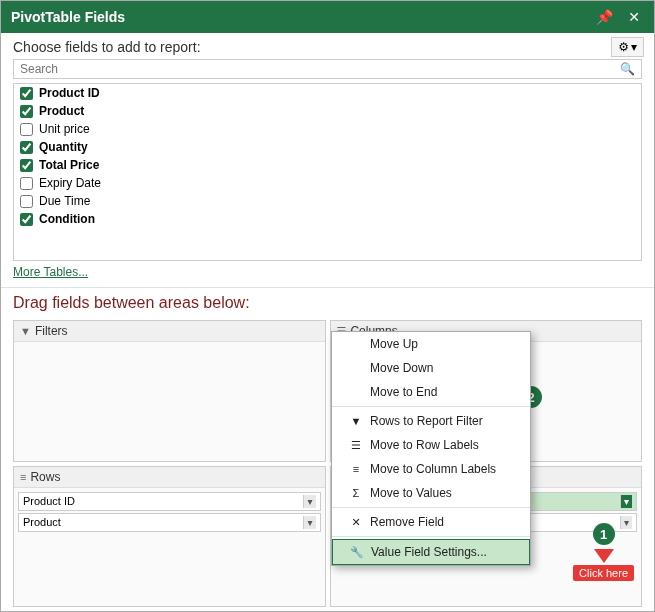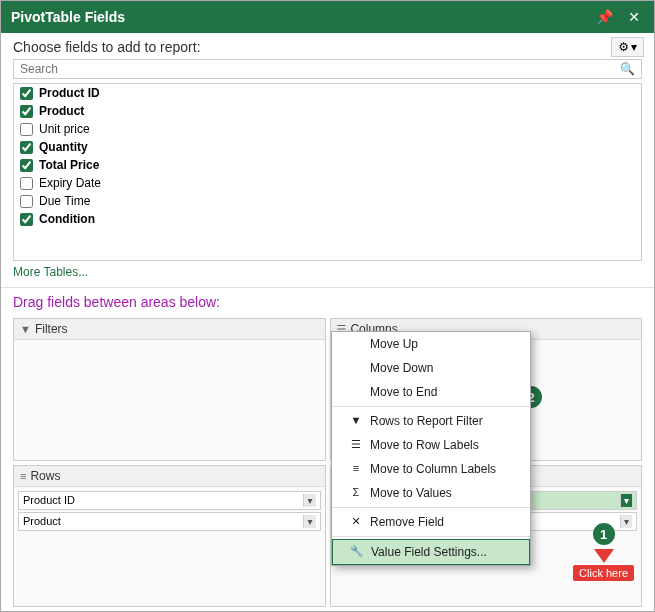--- a/index.html
+++ b/index.html
@@ -110,25 +110,26 @@
     .field-item input[type=checkbox] {
       accent-color: #217346;
       width: 13px;
       height: 13px;
     }
     .more-tables {
       padding: 4px 12px;
       color: #217346;
       cursor: pointer;
       font-size: 12px;
+      text-decoration: underline;
     }
     .drag-label {
       padding: 6px 12px 4px 12px;
-      color: #a21caf;
-      font-size: 14px;
+      color: #7f1d1d;
+      font-size: 16px;
       border-top: 1px solid #e0e0e0;
       margin-top: 4px;
     }
     .areas-grid {
       display: grid;
       grid-template-columns: 1fr 1fr;
       gap: 4px;
       padding: 4px 12px 4px 12px;
       flex: 1;
     }
@@ -192,21 +193,21 @@
       border: 1px solid #aaa;
       box-shadow: 3px 3px 8px rgba(0,0,0,0.3);
       z-index: 100;
     }
     .ctx-item {
       padding: 5px 16px;
       font-size: 12px;
       color: #222;
       cursor: pointer;
       display: flex;
-      align-items: flex-start;
+      align-items: center;
       gap: 6px;
     }
     .ctx-item.disabled {
       color: #aaa;
       cursor: default;
     }
     .ctx-item.highlighted {
       background: #c8e6c9;
       border: 1px solid #217346;
     }

